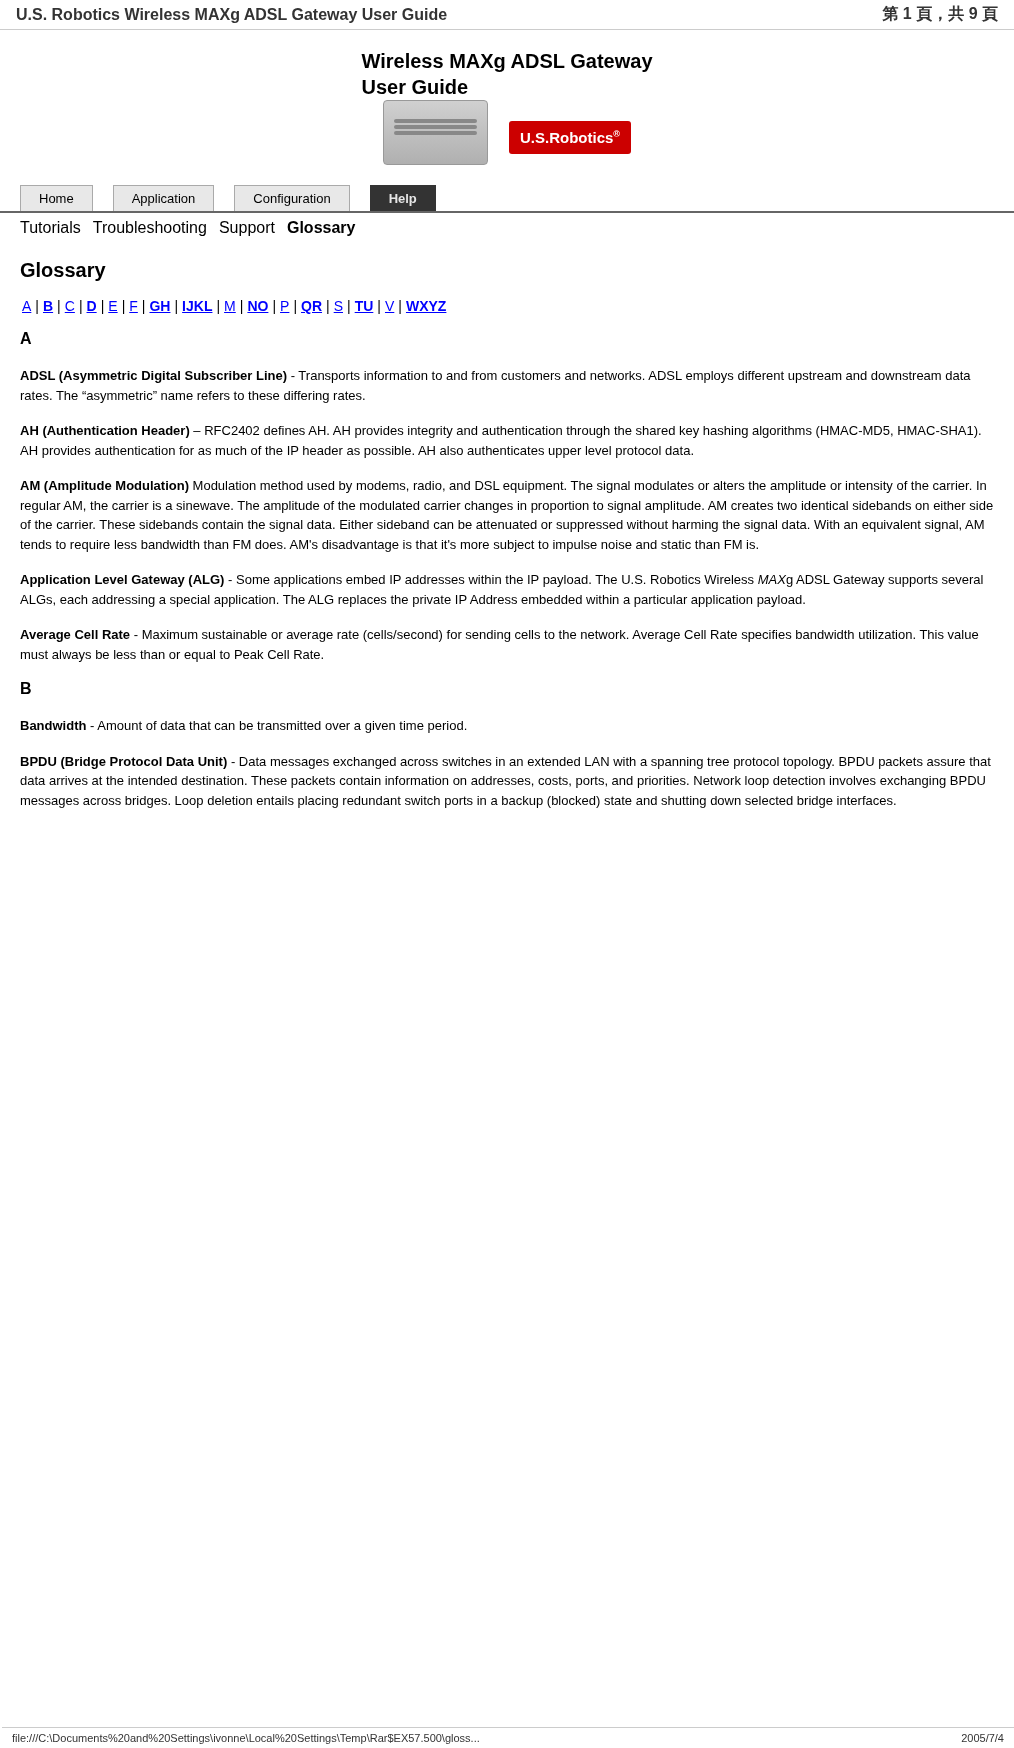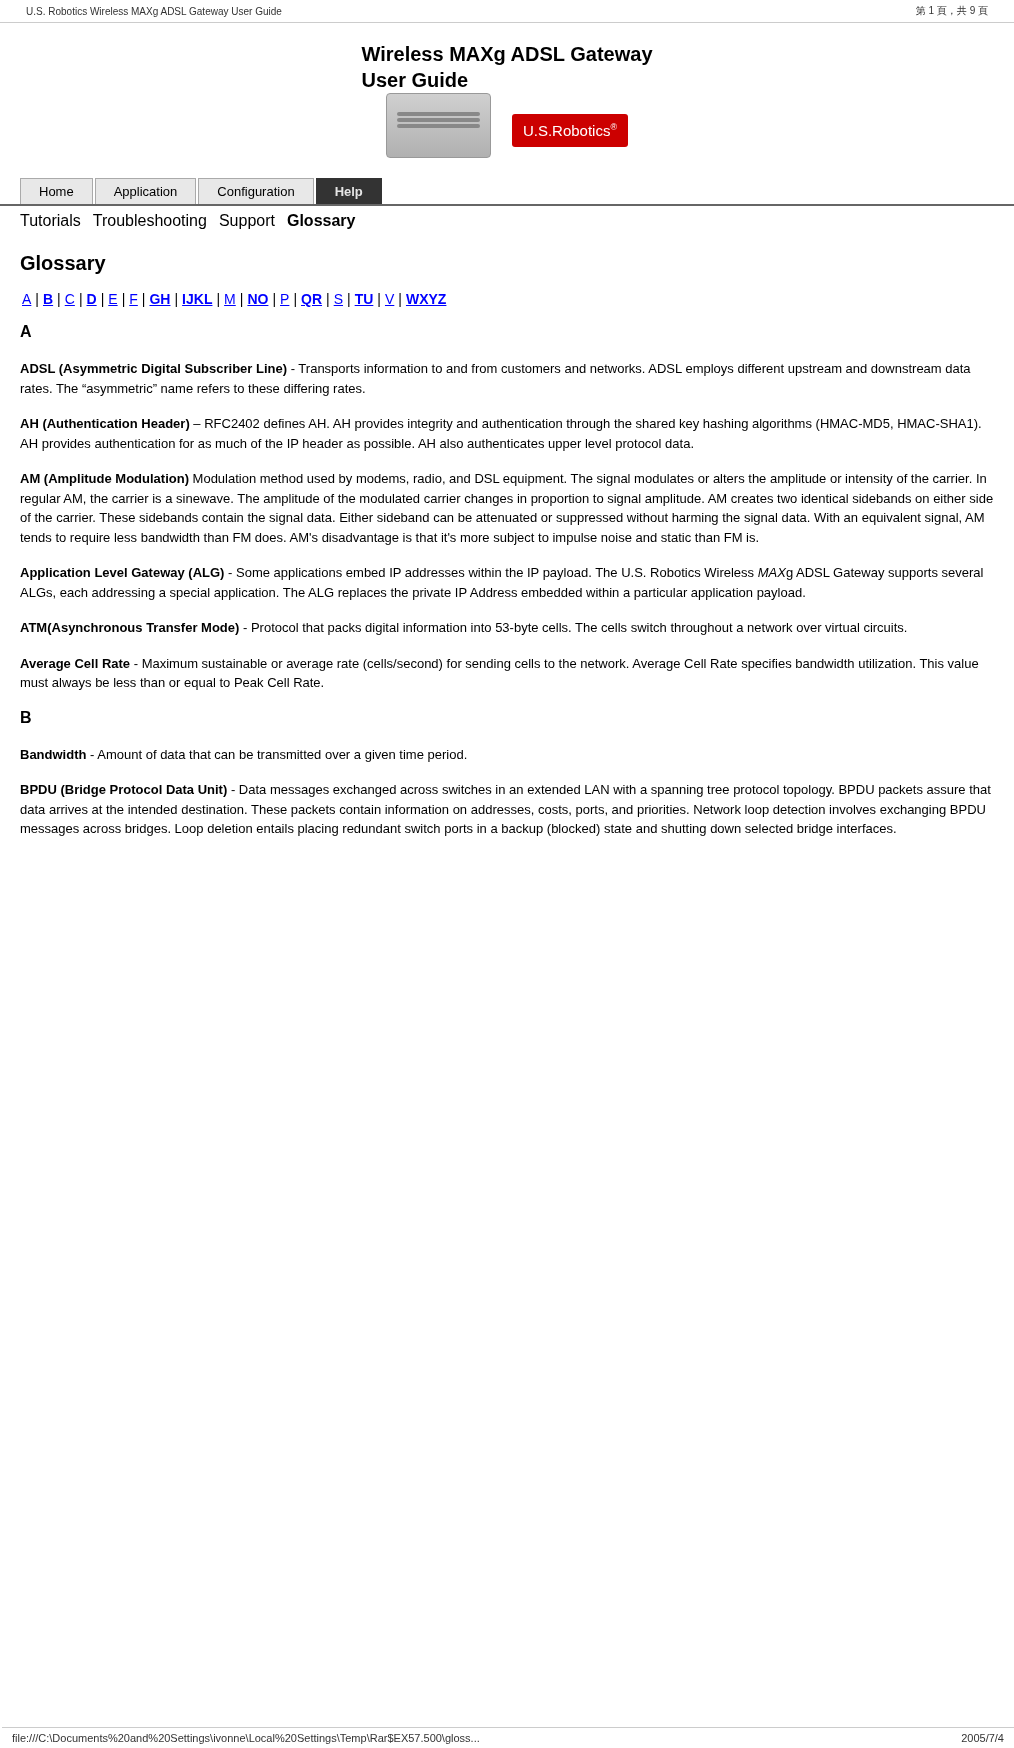--- a/index.html
+++ b/index.html
@@ -11,24 +11,25 @@
       width: 1014px;
       min-height: 1748px;
       position: relative;
     }
 
     
     .top-bar {
       display: flex;
       justify-content: space-between;
       align-items: center;
-      padding: 4px 26px;
-      font-size: 10px;
+      padding: 4px 16px;
+      font-size: 16px;
       color: #333;
       border-bottom: 1px solid #ccc;
+      font-weight: bold;
     }
 
     
     .header-area {
       display: flex;
       align-items: center;
       justify-content: space-between;
       padding: 18px 20px 10px 20px;
       flex-direction: column;
     }
@@ -64,38 +65,38 @@
       height: 4px;
       background: #888;
       margin: 18px auto 0;
       border-radius: 2px;
       box-shadow: 0 6px 0 #888, 0 12px 0 #888;
     }
     .usrobotics-logo {
       background: #cc0000;
       color: #fff;
       font-size: 15px;
-      font-weight: normal;
+      font-weight: bold;
       padding: 8px 11px;
       border-radius: 3px;
       white-space: nowrap;
       font-family: Arial, sans-serif;
     }
     .logo-registered {
       font-size: 9px;
       vertical-align: super;
     }
 
     
     .nav-tabs {
       display: flex;
       align-items: flex-end;
       padding: 0 20px;
       border-bottom: 2px solid #666;
-      gap: 2px;
+      gap: 20px;
     }
     .nav-tab {
       padding: 5px 18px;
       background: #e8e8e8;
       border: 1px solid #aaa;
       border-bottom: none;
       cursor: pointer;
       font-size: 13px;
       color: #000;
     }
@@ -262,21 +263,20 @@
       <span class="alpha-sep"> | </span>
       <span class="alpha-link bold">WXYZ</span>
     </div>
 
   <div id="sections-container">
       <div class="section-letter">A</div>
       <div class="glossary-entry"><span class="term">ADSL (Asymmetric Digital Subscriber Line)</span><span> - Transports information to and from customers and networks. ADSL employs different upstream and downstream data rates. The “asymmetric” name refers to these differing rates.</span></div>
       <div class="glossary-entry"><span class="term">AH (Authentication Header)</span><span> – RFC2402 defines AH. AH provides integrity and authentication through the shared key hashing algorithms (HMAC-MD5, HMAC-SHA1). AH provides authentication for as much of the IP header as possible. AH also authenticates upper level protocol data.</span></div>
       <div class="glossary-entry"><span class="term">AM (Amplitude Modulation)</span><span> Modulation method used by modems, radio, and DSL equipment. The signal modulates or alters the amplitude or intensity of the carrier. In regular AM, the carrier is a sinewave. The amplitude of the modulated carrier changes in proportion to signal amplitude. AM creates two identical sidebands on either side of the carrier. These sidebands contain the signal data. Either sideband can be attenuated or suppressed without harming the signal data. With an equivalent signal, AM tends to require less bandwidth than FM does. AM's disadvantage is that it's more subject to impulse noise and static than FM is.</span></div>
       <div class="glossary-entry"><span class="term">Application Level Gateway (ALG)</span><span> - Some applications embed IP addresses within the IP payload. The U.S. Robotics Wireless <em>MAX</em>g ADSL Gateway supports several ALGs, each addressing a special application. The ALG replaces the private IP Address embedded within a particular application payload.</span></div>
-      <div class="glossary-entry"><span class="term">ATM(Asynchronous Transfer Mode)</span><span> - Protocol that packs digital information into 53-byte cells. The cells switch throughout a network over virtual circuits.</span></div>
       <div class="glossary-entry"><span class="term">Average Cell Rate</span><span> - Maximum sustainable or average rate (cells/second) for sending cells to the network. Average Cell Rate specifies bandwidth utilization. This value must always be less than or equal to Peak Cell Rate.</span></div>
       <div class="section-letter">B</div>
       <div class="glossary-entry"><span class="term">Bandwidth</span><span> - Amount of data that can be transmitted over a given time period.</span></div>
       <div class="glossary-entry"><span class="term">BPDU (Bridge Protocol Data Unit)</span><span> - Data messages exchanged across switches in an extended LAN with a spanning tree protocol topology. BPDU packets assure that data arrives at the intended destination. These packets contain information on addresses, costs, ports, and priorities. Network loop detection involves exchanging BPDU messages across bridges. Loop deletion entails placing redundant switch ports in a backup (blocked) state and shutting down selected bridge interfaces.</span></div>
     </div>
 
 </div>
 
 <div class="bottom-bar">
   <span>file:///C:\Documents%20and%20Settings\ivonne\Local%20Settings\Temp\Rar$EX57.500\gloss...</span>

